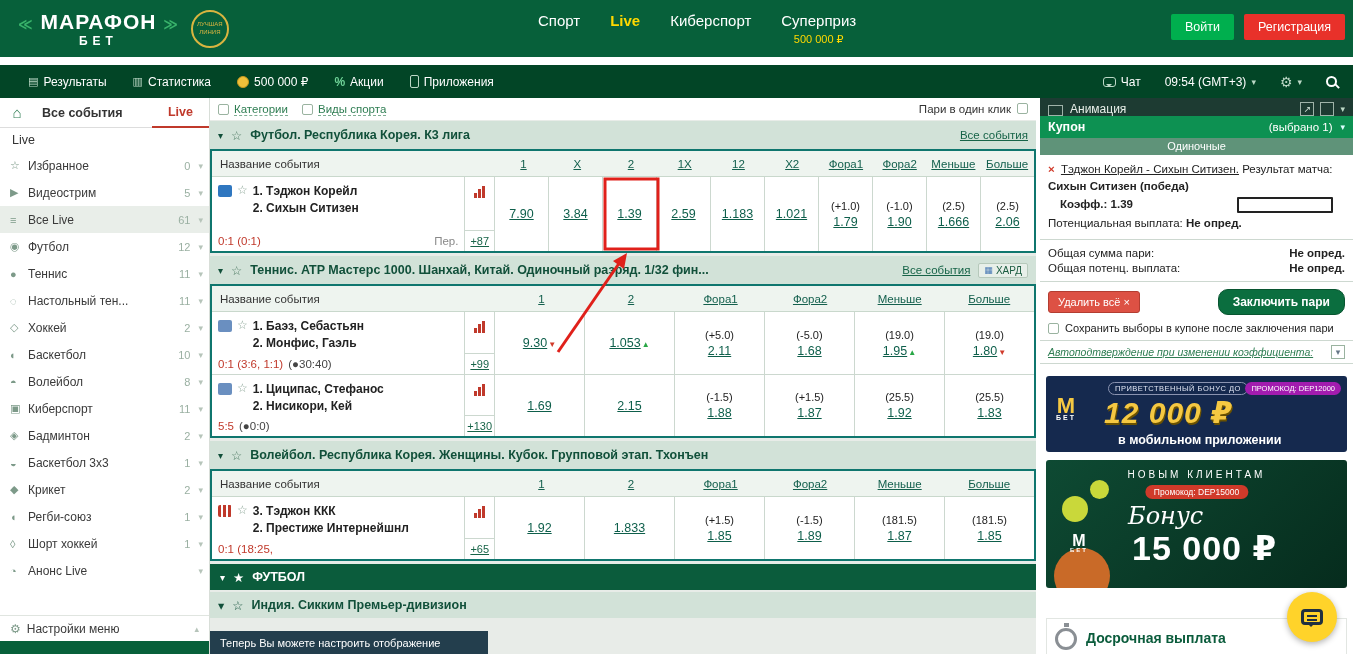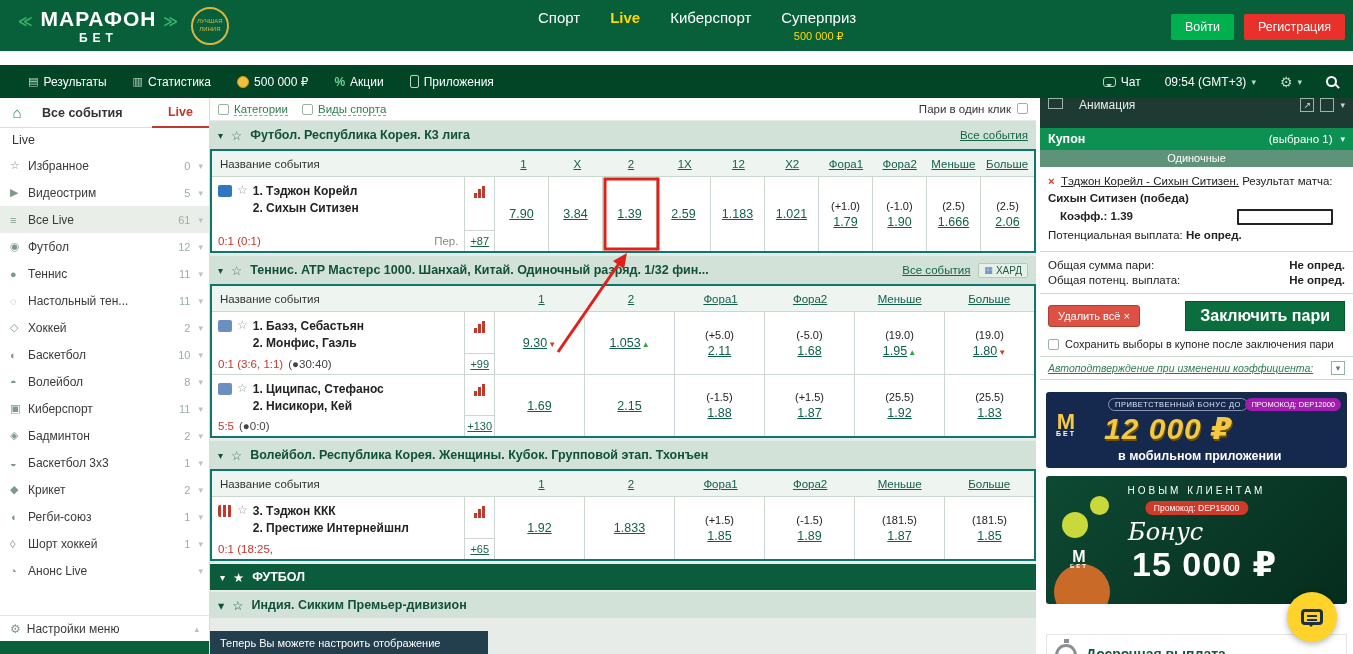--- a/index.html
+++ b/index.html
@@ -1,21 +1,21 @@
 <!DOCTYPE html>
 <html><head>
 <meta charset="utf-8">
 <style>
   *{box-sizing:border-box;margin:0;padding:0}
   body{width:1353px;height:654px;overflow:hidden;position:relative;background:#fff;
        font-family:"Liberation Sans","DejaVu Sans",sans-serif;color:#222}
   a{cursor:pointer}
 
   
-  .tophdr{position:absolute;left:0;top:0;width:1353px;height:51px;background:#07603a;display:flex;align-items:center}
+  .tophdr{position:absolute;left:0;top:0;width:1353px;height:57px;background:#07603a;display:flex;align-items:center}
   .logo{margin-left:18px;color:#fff;text-align:center;cursor:pointer}
   .logo .lt{font-size:21px;font-weight:bold;letter-spacing:1px}
   .logo .lt .wing{color:#39b36b;font-size:14px}
   .logo .lb{font-size:12px;font-weight:bold;letter-spacing:5px;color:#fff}
   .emblem{width:38px;height:38px;border:2px solid #d9b540;border-radius:50%;margin-left:12px;display:flex;align-items:center;justify-content:center;color:#d9b540;font-size:6px;text-align:center;line-height:1.2;padding:2px}
   .mainnav{position:absolute;left:538px;display:flex;align-items:flex-start;gap:30px}
   .mainnav .nv{color:#fff;font-size:15px;text-decoration:none}
   .mainnav .nv.live{color:#ffd800;font-weight:bold}
   .superprize{text-align:center}
   .superprize .spv{color:#ffd800;font-size:11px;margin-top:3px}
@@ -102,41 +102,41 @@
   .hc:empty{display:none}
   .odd{font-size:12.5px;color:#0e5f4b;text-decoration:underline}
   .arr{font-size:8px;margin-left:1px;display:inline-block;text-decoration:none}
   .arr.down{color:#d03a2a}.arr.up{color:#28a745}
   .bigbar{height:26px;background:#0b5c3c;color:#fff;display:flex;align-items:center;gap:8px;padding:0 10px;font-weight:bold;font-size:12.5px;margin-bottom:2px}
   .bigbar .car{font-size:10px}
   .nextsec{height:26px;background:#d2e2d8;display:flex;align-items:center;gap:8px;padding:0 8px;color:#11503a;font-weight:bold;font-size:12.5px}
 
   
   .rpanel{position:absolute;left:1040px;top:98px;width:313px;height:556px;background:#fff;overflow:hidden}
-  .animbar{height:30px;background:#1d3b32;color:#e8efe9;display:flex;align-items:flex-start;padding:0 8px;gap:16px;font-size:12px}
+  .animbar{height:18px;background:#1d3b32;color:#e8efe9;display:flex;align-items:flex-end;padding:0 8px;gap:7px;font-size:12px}
   .anim-ic{width:15px;height:11px;border:1px solid #9fb3a9;flex:none}
   .animbar .boxes{margin-left:auto;display:flex;gap:6px;align-items:center}
   .ab{width:14px;height:14px;border:1px solid #9fb3a9;font-size:9px;color:#cfe0d6;display:flex;align-items:center;justify-content:center;cursor:pointer}
   .couponbar{height:22px;background:#0d9152;color:#fff;display:flex;align-items:center;padding:0 8px;font-size:12.5px;font-weight:bold}
   .csel{margin-left:auto;font-weight:normal;font-size:11.5px}
   .couponbar .caret{margin-left:8px;color:#dff}
   .singlesbar{height:17px;background:#5f9379;color:#fff;text-align:center;font-size:11px;line-height:17px}
   .betblock{padding:6px 8px 7px;font-size:11.5px;color:#222;border-bottom:1px solid #cdd8d0;line-height:1.45}
   .rm{color:#d03a2a;font-weight:bold;margin-right:3px;cursor:pointer}
   .betmatch{color:#222;text-decoration:underline}
   .betpick{font-weight:bold}
   .coeffrow{display:flex;align-items:center;margin:2px 12px}
   .coeffrow b{font-size:11.5px}
   .stake{margin-left:auto;width:96px;height:16px;border:2px solid #222;border-radius:1px}
   .totals{padding:4px 8px;border-bottom:1px solid #cdd8d0;font-size:11.5px}
   .totrow{display:flex;margin:3px 0}
   .totrow b{margin-left:auto}
   .cbtns{display:flex;padding:7px 8px;align-items:center}
   .delall{background:#dd5144;color:#fff;border:1px solid #b33d31;border-radius:3px;font-size:11px;padding:4px 9px;cursor:pointer}
-  .place{margin-left:auto;background:#0b6e3f;color:#fff;border:1px solid #085530;border-radius:0;font-size:16px;font-weight:bold;padding:5px 14px;cursor:pointer}
+  .place{margin-left:auto;background:#0b6e3f;color:#fff;border:1px solid #085530;border-radius:10px;font-size:12px;font-weight:bold;padding:5px 14px;cursor:pointer}
   .keeprow{display:flex;gap:6px;padding:0 8px 6px;font-size:11px;color:#222;align-items:flex-start}
   .keeprow .cbx{margin-top:1px}
   .autoconf{border-top:1px solid #cdd8d0;border-bottom:1px solid #cdd8d0;padding:4px 8px;display:flex;align-items:center;font-size:10.5px}
   .autoconf a{color:#2e7d52;font-style:italic;text-decoration:underline}
   .car2{margin-left:auto;width:14px;height:14px;border:1px solid #9ab3a0;color:#678;display:flex;align-items:center;justify-content:center;font-size:9px;cursor:pointer}
   .bn1{position:relative;margin:12px 6px 0;height:76px;background:#15294e;border-radius:3px;overflow:hidden;cursor:pointer}
   .b1badge{position:absolute;left:62px;top:6px;border:1px solid #8a93b0;color:#dfe4f2;font-size:7.5px;padding:1px 6px;border-radius:8px;letter-spacing:.5px}
   .b1promo{position:absolute;right:6px;top:6px;background:#a21caf;color:#fff;font-size:7.5px;padding:2px 6px;border-radius:8px}
   .b1amount{position:absolute;left:58px;top:19px;color:#f5c842;font-size:30px;font-weight:bold;font-style:italic;letter-spacing:1px;text-shadow:1px 2px 0 #6b5200}
   .b1bottom{position:absolute;left:72px;bottom:5px;color:#fff;font-size:12.5px;font-weight:bold}

